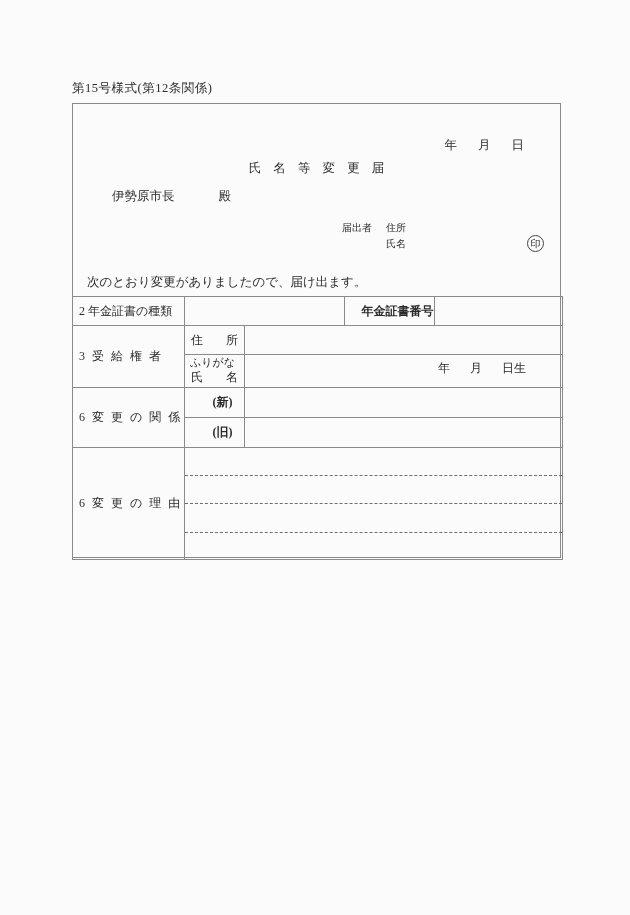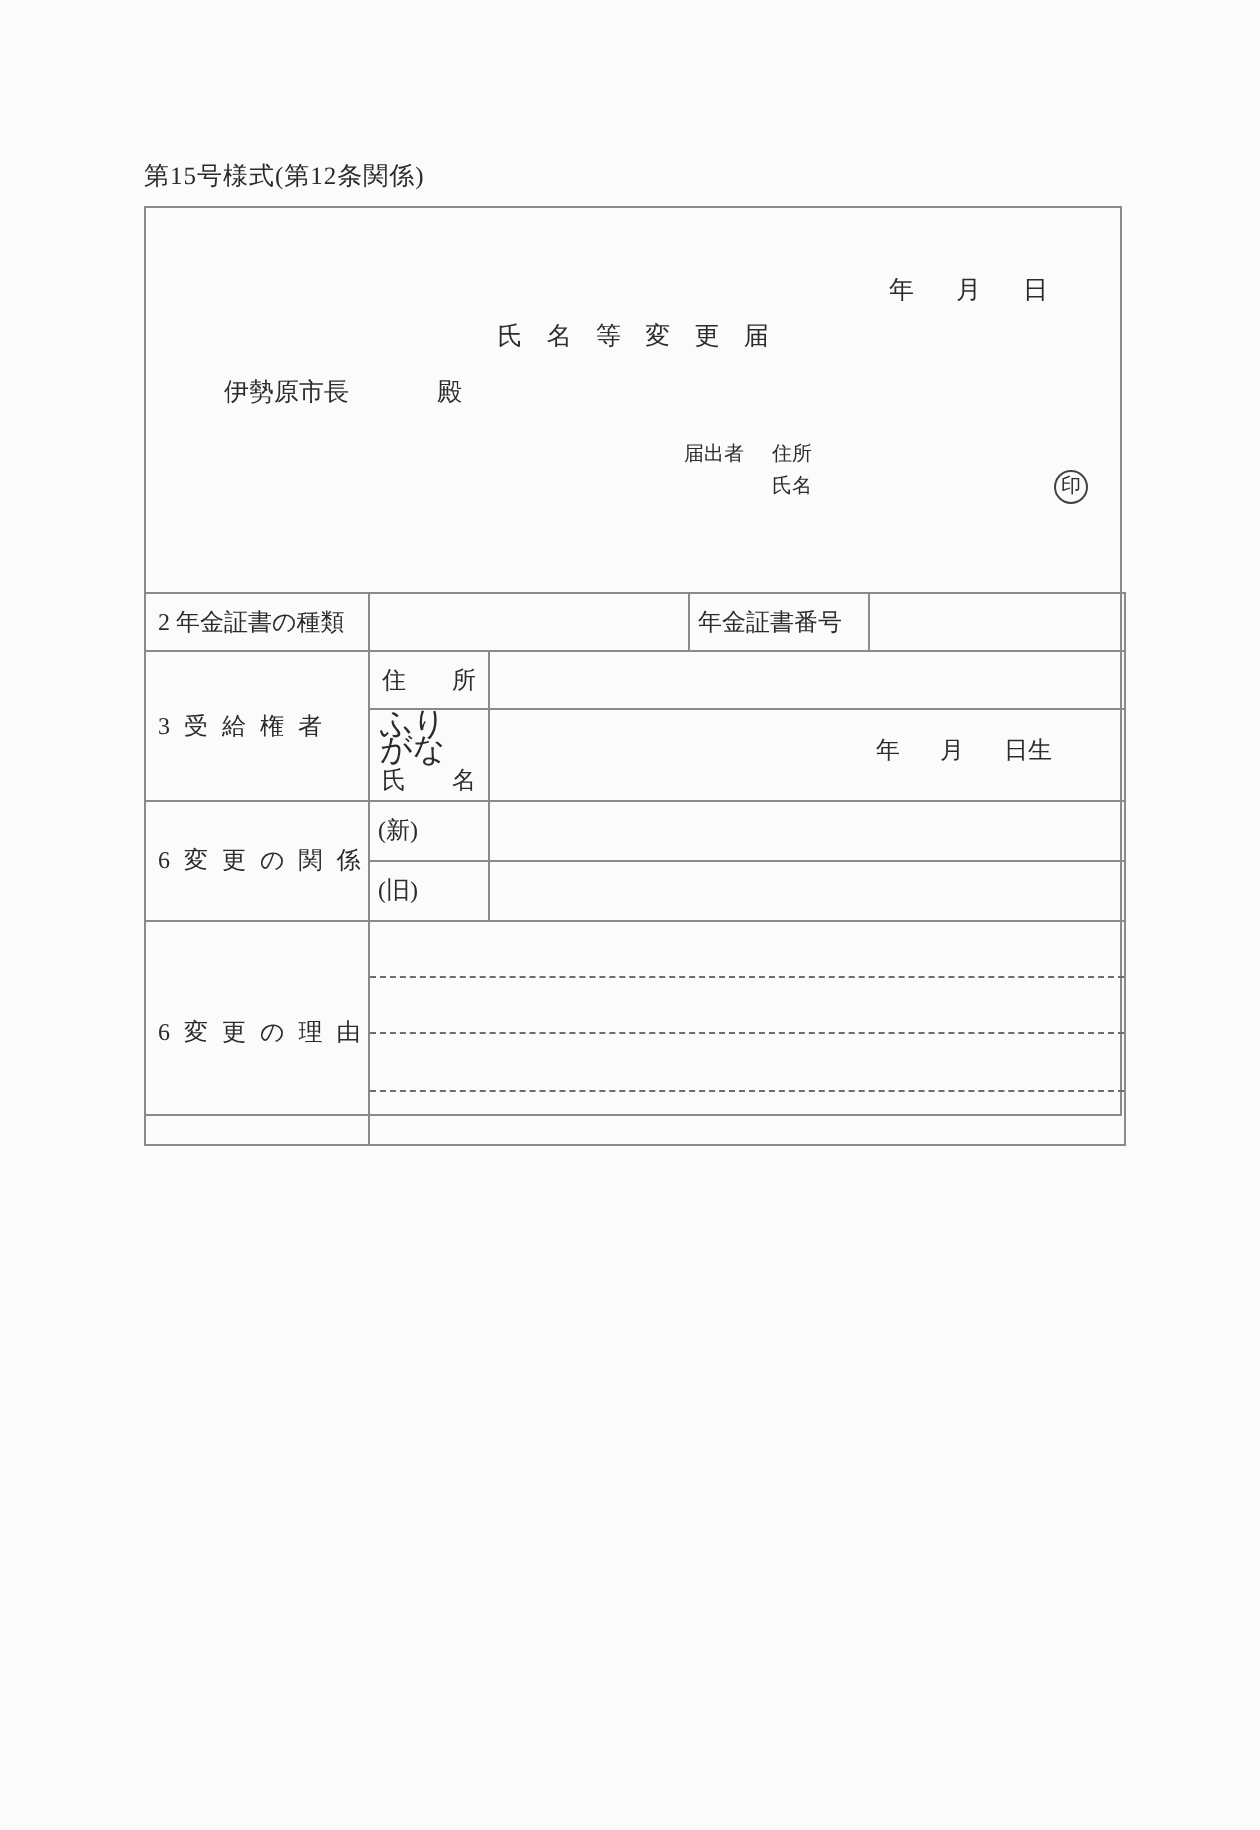--- a/index.html
+++ b/index.html
@@ -95,23 +95,23 @@
     border-collapse: collapse;
     table-layout: fixed;
   }
   table.grid td {
     border: 1px solid #8a8a8a;
     vertical-align: middle;
     font-size: 12px;
   }
   td.lbl { padding-left: 6px; }
   td.spaced { word-spacing: 4px; }
-  td.center { text-align: left; padding-left: 4px; }
+  td.center { text-align: center; padding-left: 16px; font-weight: bold; }
   td.sublbl { padding: 0 0; }
-  .furigana { font-size: 16px; line-height: 13px; padding: 1px 5px 0 5px; }
+  .furigana { font-size: 11px; line-height: 13px; padding: 1px 5px 0 5px; }
   .namewrap { display: flex; justify-content: space-between; padding: 0 6px 1px 6px; }
   .addrwrap { display: flex; justify-content: space-between; padding: 0 6px; }
   td.birth-cell { vertical-align: bottom; }
   .birth {
     display: flex;
     justify-content: flex-end;
     align-items: flex-end;
     gap: 20px;
     padding: 0 36px 5px 0;
   }
@@ -150,20 +150,21 @@
       <div>
         <div>住所</div>
         <div>氏名</div>
       </div>
     </div>
 
     <div class="seal">
       <span>印</span>
     </div>
 
+    <div class="intro">次のとおり変更がありましたので、届け出ます。</div>
 
     <table class="grid">
       <colgroup>
         <col style="width:112px">
         <col style="width:60px">
         <col style="width:100px">
         <col style="width:90px">
         <col style="width:128px">
       </colgroup>
       <tbody>

